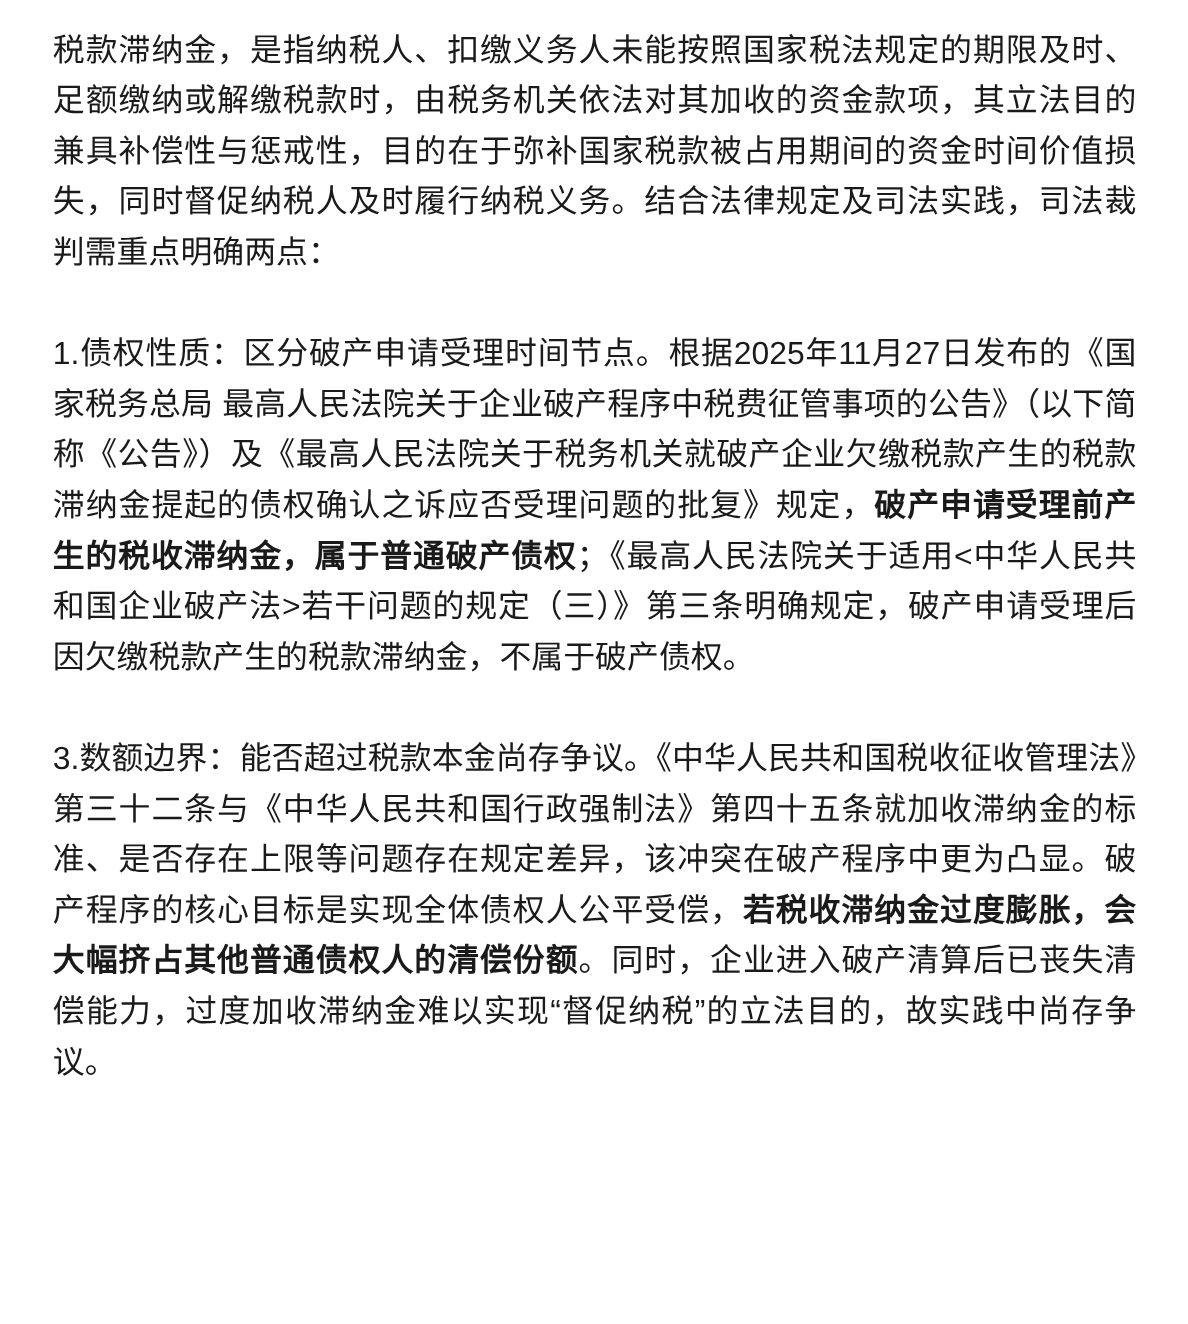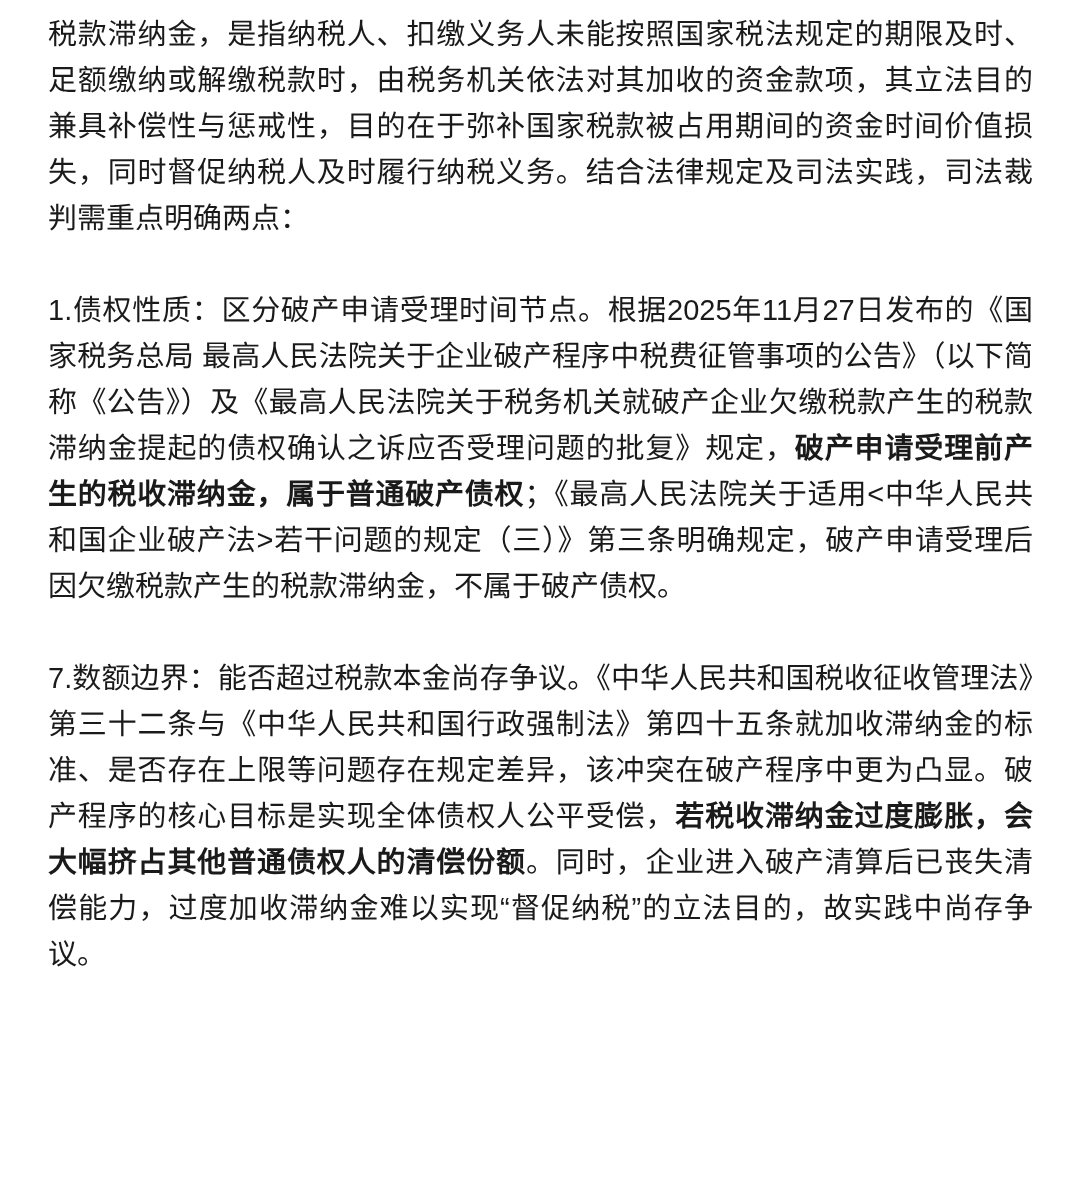--- a/index.html
+++ b/index.html
@@ -16,29 +16,29 @@
     box-sizing: border-box;
     width: 1080px;
     padding: 11px 47px 30px 48px;
     color: #1a1a1a;
     font-size: 29px;
     line-height: 46px;
     text-align: justify;
     word-break: break-all;
   }
   .article p {
-    margin: 0 0 46px 0;
+    margin: 12px 0 46px 0;
   }
   .article p:last-child {
     margin-bottom: 0;
   }
   .article strong {
     font-weight: 700;
   }
 </style>
 </head>
 <body>
 
 <article class="article">
   <p><span>税款滞纳金，是指纳税人、扣缴义务人未能按照国家税法规定的期限及时、足额缴纳或解缴税款时，由税务机关依法对其加收的资金款项，其立法目的兼具补偿性与惩戒性，目的在于弥补国家税款被占用期间的资金时间价值损失，同时督促纳税人及时履行纳税义务。结合法律规定及司法实践，司法裁判需重点明确两点：</span></p>
   <p><span>1.债权性质：区分破产申请受理时间节点。根据2025年11月27日发布的《国家税务总局 最高人民法院关于企业破产程序中税费征管事项的公告》（以下简称《公告》）及《最高人民法院关于税务机关就破产企业欠缴税款产生的税款滞纳金提起的债权确认之诉应否受理问题的批复》规定，</span><strong>破产申请受理前产生的税收滞纳金，属于普通破产债权</strong><span>；《最高人民法院关于适用&lt;中华人民共和国企业破产法&gt;若干问题的规定（三）》第三条明确规定，破产申请受理后因欠缴税款产生的税款滞纳金，不属于破产债权。</span></p>
-  <p><span>7.数额边界：能否超过税款本金尚存争议。《中华人民共和国税收征收管理法》第三十二条与《中华人民共和国行政强制法》第四十五条就加收滞纳金的标准、是否存在上限等问题存在规定差异，该冲突在破产程序中更为凸显。破产程序的核心目标是实现全体债权人公平受偿，</span><strong>若税收滞纳金过度膨胀，会大幅挤占其他普通债权人的清偿份额</strong><span>。同时，企业进入破产清算后已丧失清偿能力，过度加收滞纳金难以实现“督促纳税”的立法目的，故实践中尚存争议。</span></p>
+  <p><span>3.数额边界：能否超过税款本金尚存争议。《中华人民共和国税收征收管理法》第三十二条与《中华人民共和国行政强制法》第四十五条就加收滞纳金的标准、是否存在上限等问题存在规定差异，该冲突在破产程序中更为凸显。破产程序的核心目标是实现全体债权人公平受偿，</span><strong>若税收滞纳金过度膨胀，会大幅挤占其他普通债权人的清偿份额</strong><span>。同时，企业进入破产清算后已丧失清偿能力，过度加收滞纳金难以实现“督促纳税”的立法目的，故实践中尚存争议。</span></p>
 </article>
 
 </body></html>

